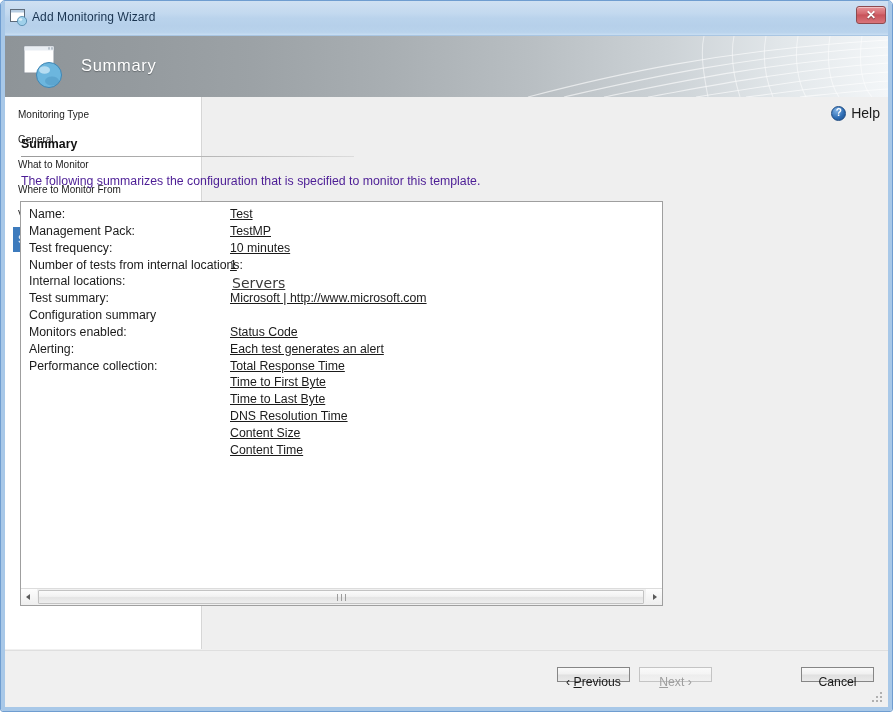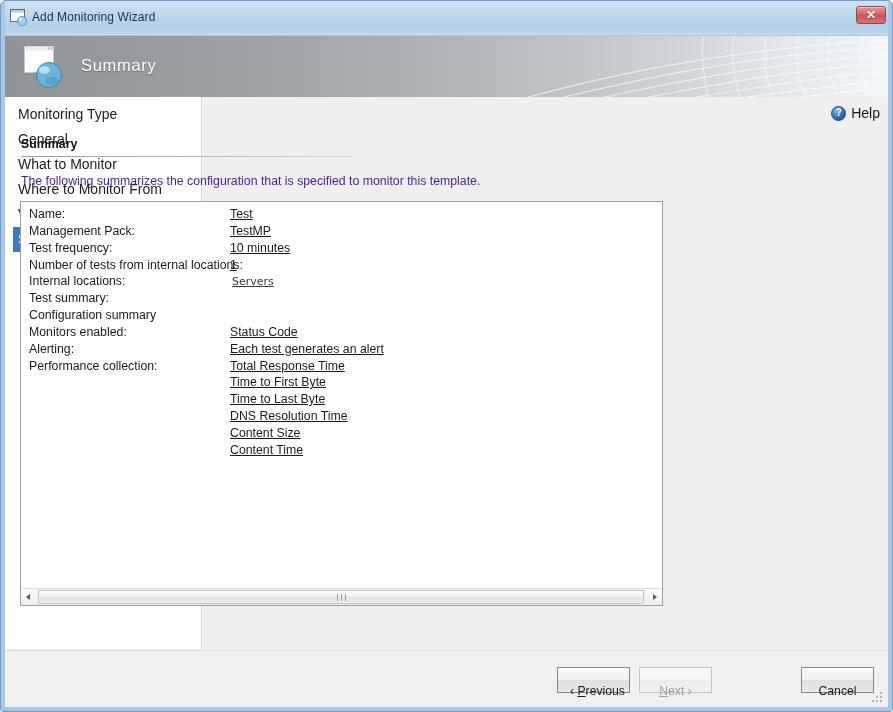--- a/index.html
+++ b/index.html
@@ -126,21 +126,21 @@
     background: #ffffff;
     border-right: 1px solid #d6d6d6;
     box-sizing: border-box;
   }
   .nav-item {
     position: relative;
     margin: 0 8px 0 8px;
     height: 25px;
     line-height: 25px;
     padding-left: 5px;
-    font-size: 14px;
+    font-size: 10px;
     color: #1b1b1b;
     white-space: nowrap;
     cursor: default;
     box-sizing: border-box;
   }
   .nav-item:first-child { margin-top: 5px; }
   .nav-item.selected {
     background: #3d7bbd;
     color: #ffffff;
   }
@@ -239,21 +239,21 @@
   .srow .lbl {
     position: absolute;
     left: 0; top: 0;
   }
   .srow .val {
     position: absolute;
     left: 201px; top: 0; text-decoration: underline;
   }
   .srow .val.alt {
     font-family: "DejaVu Sans", sans-serif;
-    font-size: 11px;
+    font-size: 14px;
     color: #3a3a3a;
     left: 203px;
     top: 1px;
   }
 
   
   #hscroll {
     position: absolute;
     left: 0; bottom: 0;
     width: 100%;
@@ -319,21 +319,21 @@
     width: 73px;
     height: 15px;
     box-sizing: border-box;
     font-family: "Liberation Sans", sans-serif;
     font-size: 12.2px;
     color: #1b1b1b;
     border: 1px solid #868686;
     border-radius: 0;
     background: linear-gradient(to bottom, #fafafa 0%, #f0f0f0 48%, #e0e0e0 52%, #e9e9e9 100%);
     cursor: pointer;
-    padding: 12px;
+    padding: 3px;
     line-height: 23px;
     text-align: center;
     white-space: nowrap;
   }
   .btn.disabled {
     color: #9d9d9d;
     border-color: #c4c4c4;
     background: linear-gradient(to bottom, #fafafa 0%, #f4f4f4 48%, #ededed 52%, #f1f1f1 100%);
     cursor: default;
   }
@@ -462,20 +462,21 @@
       <div class="srow">
         <span class="lbl">Number of tests from internal locations:</span>
         <span class="val">1</span>
       </div>
       <div class="srow">
         <span class="lbl">Internal locations:</span>
         <span class="val alt">Servers</span>
       </div>
       <div class="srow">
         <span class="lbl">Test summary:</span>
+        <span class="val">Microsoft | http://www.microsoft.com</span>
       </div>
       <div class="srow">
         <span class="lbl">Configuration summary</span>
         <span class="val"></span>
       </div>
       <div class="srow">
         <span class="lbl">Monitors enabled:</span>
         <span class="val">Status Code</span>
       </div>
       <div class="srow">

